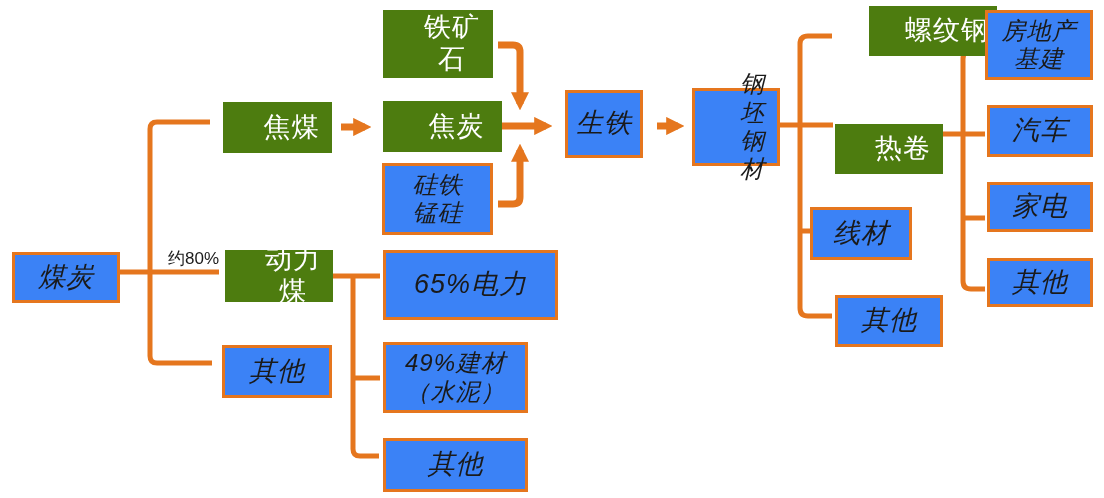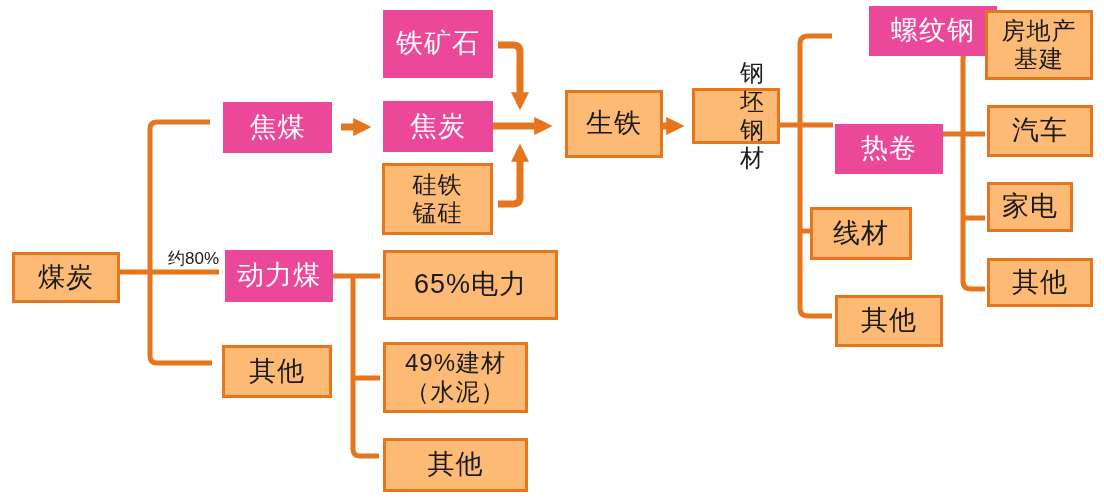--- a/index.html
+++ b/index.html
@@ -16,27 +16,29 @@
     display:flex;align-items:center;justify-content:center;
     text-align:center;
     white-space:pre-line;
     line-height:1.18;
     box-sizing:border-box;
     color:#1a1a1a;
     font-size:27px;
     letter-spacing:1px;
   }
   .box.orange{
-    background:#fdba74;
+    background:#3b82f6;
     border:3.5px solid #e5761e;
+    font-style:italic;
   }
   .box.gray{
-    background:#ec4899;
+    background:#4d7c0f;
     color:#ffffff;
     border:none;
+    padding-left:28px;
   }
   .box.small-2l{font-size:24px;}
   .note{
     position:absolute;
     font-size:17px;
     color:#1a1a1a;
     letter-spacing:0;
   }
 </style>
 </head>
@@ -79,37 +81,37 @@
 
   <div class="note" style="left:168px;top:247px;">约80%</div>
 
   <div class="box orange" style="left:12px;top:252px;width:108px;height:51px;">煤炭</div>
 
   <div class="box gray" style="left:223px;top:102px;width:109px;height:51px;">焦煤</div>
   <div class="box gray" style="left:225px;top:250px;width:108px;height:52px;">动力煤</div>
   <div class="box orange" style="left:222px;top:345px;width:110px;height:53px;">其他</div>
 
   <div class="box gray" style="left:383px;top:10px;width:110px;height:68px;">铁矿石</div>
-  <div class="box gray" style="left:383px;top:101px;width:110px;height:51px;">焦炭</div>
+  <div class="box gray" style="left:383px;top:101px;width:119px;height:51px;">焦炭</div>
   <div class="box orange small-2l" style="left:382px;top:163px;width:111px;height:72px;">硅铁
 锰硅</div>
 
   <div class="box orange" style="left:383px;top:250px;width:175px;height:70px;">65%电力</div>
   <div class="box orange small-2l" style="left:383px;top:342px;width:145px;height:71px;">49%建材
 （水泥）</div>
   <div class="box orange" style="left:383px;top:438px;width:145px;height:54px;">其他</div>
 
-  <div class="box orange" style="left:565px;top:90px;width:98px;height:68px;">生铁</div>
-  <div class="box orange small-2l" style="left:692px;top:88px;width:88px;height:56px;padding-left:33px;">钢坯
+  <div class="box orange" style="left:565px;top:90px;width:78px;height:68px;">生铁</div>
+  <div class="box orange small-2l" style="left:692px;top:88px;width:88px;height:78px;padding-left:33px;">钢坯
 钢材</div>
 
   <div class="box gray" style="left:835px;top:6px;width:128px;height:50px;margin-left:34px;">螺纹钢</div>
   <div class="box gray" style="left:835px;top:124px;width:108px;height:50px;">热卷</div>
   <div class="box orange" style="left:810px;top:207px;width:102px;height:53px;">线材</div>
   <div class="box orange" style="left:835px;top:295px;width:108px;height:52px;">其他</div>
 
   <div class="box orange small-2l" style="left:985px;top:10px;width:108px;height:70px;">房地产
 基建</div>
   <div class="box orange" style="left:987px;top:105px;width:106px;height:52px;">汽车</div>
-  <div class="box orange" style="left:987px;top:182px;width:86px;height:50px;">家电</div>
+  <div class="box orange" style="left:987px;top:182px;width:106px;height:50px;">家电</div>
   <div class="box orange" style="left:987px;top:258px;width:106px;height:49px;">其他</div>
 
 </div>
 
 </body></html>

